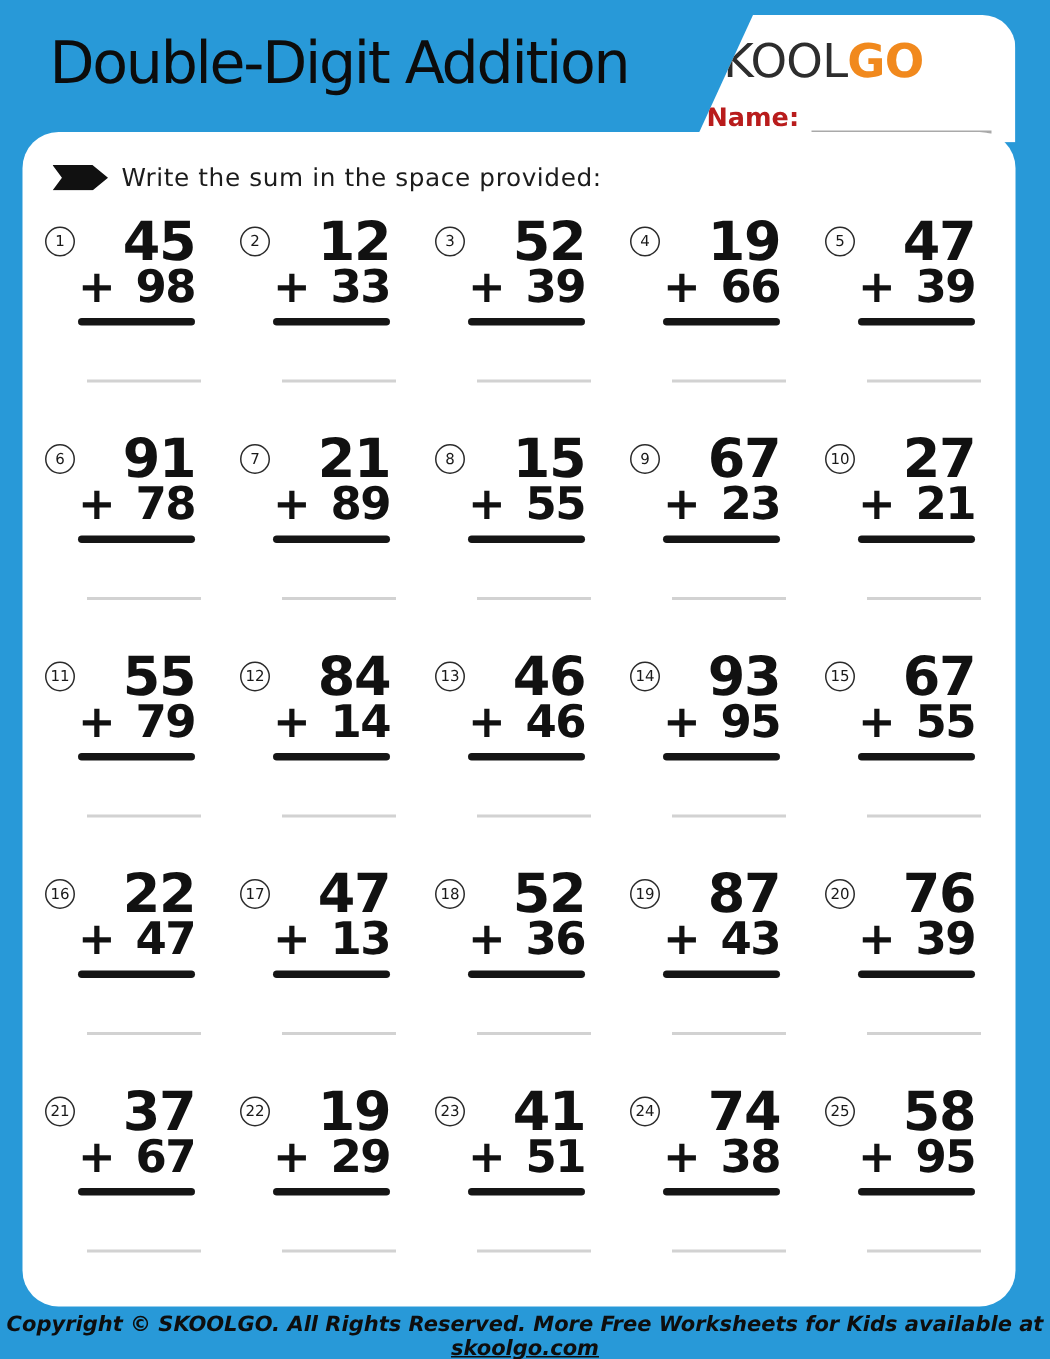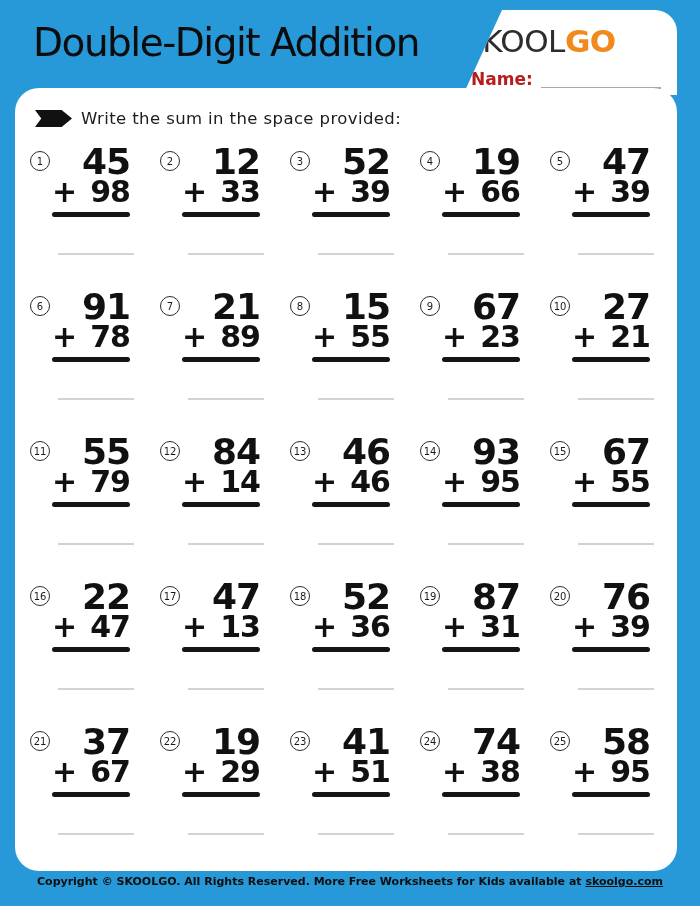--- a/index.html
+++ b/index.html
@@ -140,23 +140,24 @@
     margin: 36px -4px 0 6px;
   }
 
   
   .footer {
     position: absolute;
     left: 0;
     top: 875px;
     width: 100%;
     text-align: center;
-    font-size: 11px;
+    font-size: 14px;
     font-weight: 600;
     color: #0e0e0e;
+    font-style: italic;
   }
   .footer a { color: #0e0e0e; text-decoration: underline; cursor: pointer; }
 </style>
 </head>
 <body>
 
 <div class="page">
 
   <h1 class="title">Double-Digit Addition</h1>
 
@@ -445,21 +446,21 @@
   </div>
 
   <div class="cell">
     <div class="circle">
             <span class="circle-num">19</span>
           </div>
     <div class="prob">
       <div class="addend-a">87</div>
       <div class="row-b">
         <span class="op">+</span>
-        <span class="addend-b">31</span>
+        <span class="addend-b">43</span>
       </div>
       <div class="sum-bar"></div>
       <div class="answer-line"></div>
     </div>
   </div>
 
   <div class="cell">
     <div class="circle">
             <span class="circle-num">20</span>
           </div>

